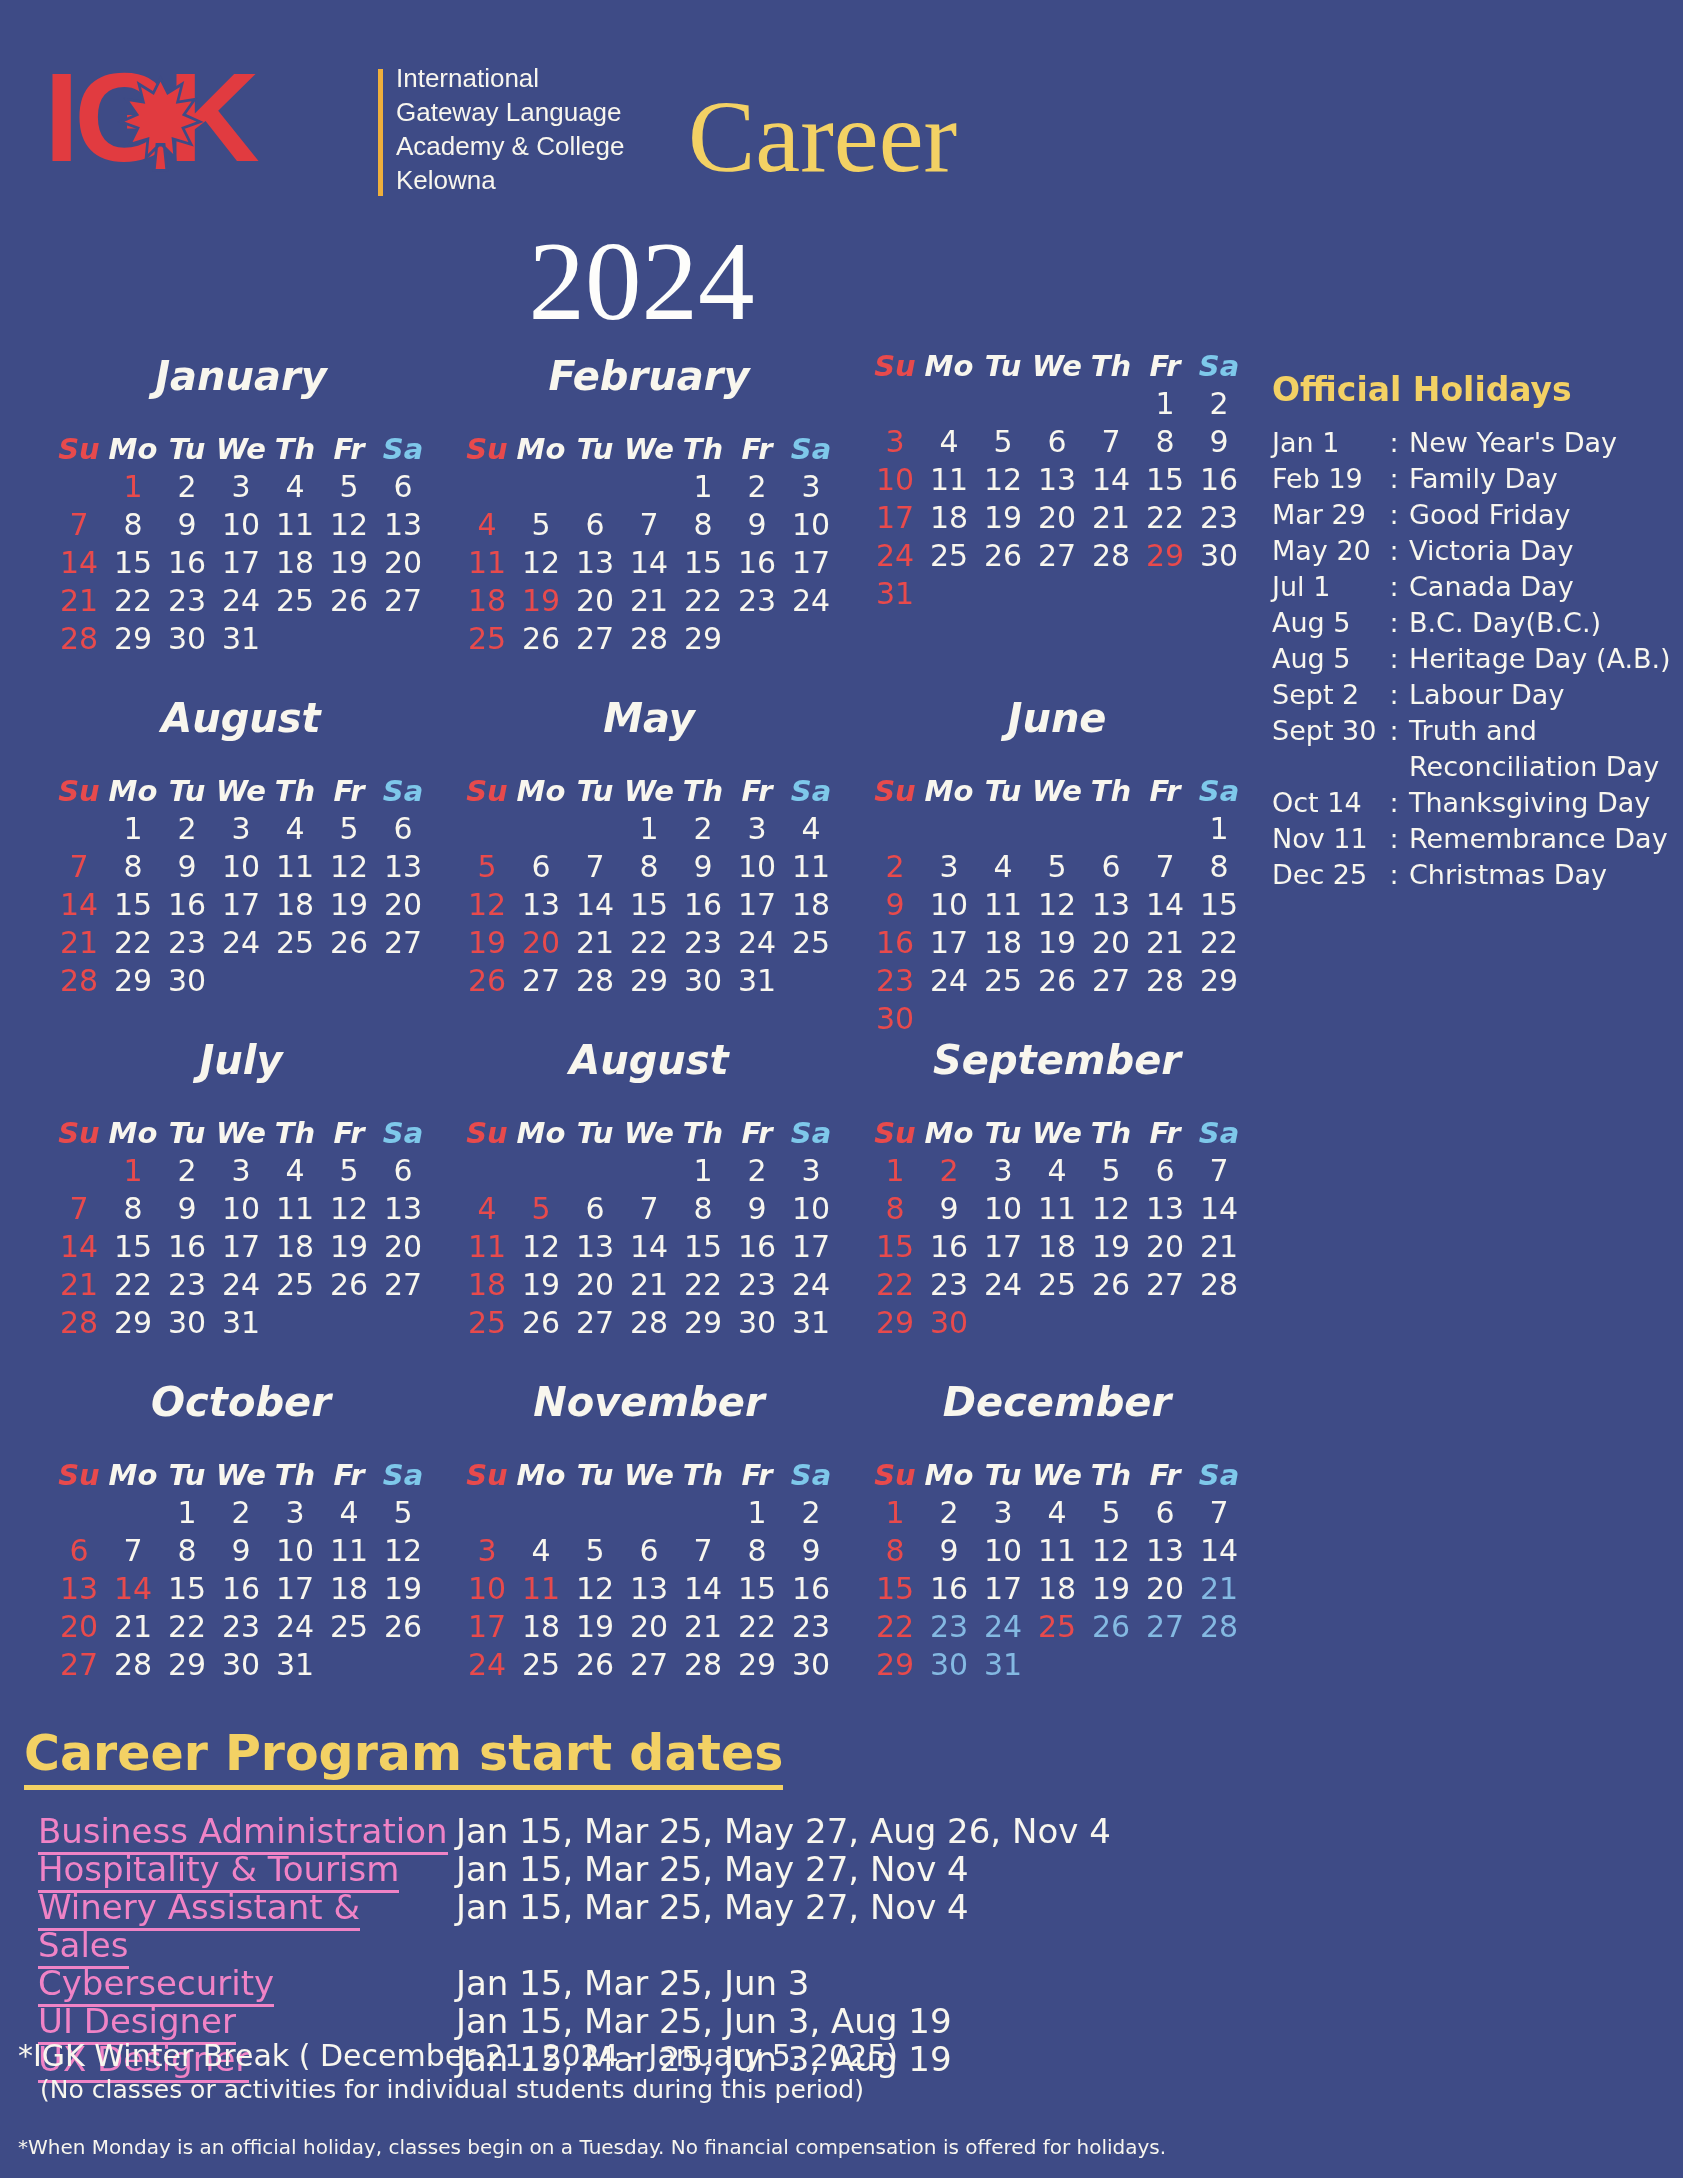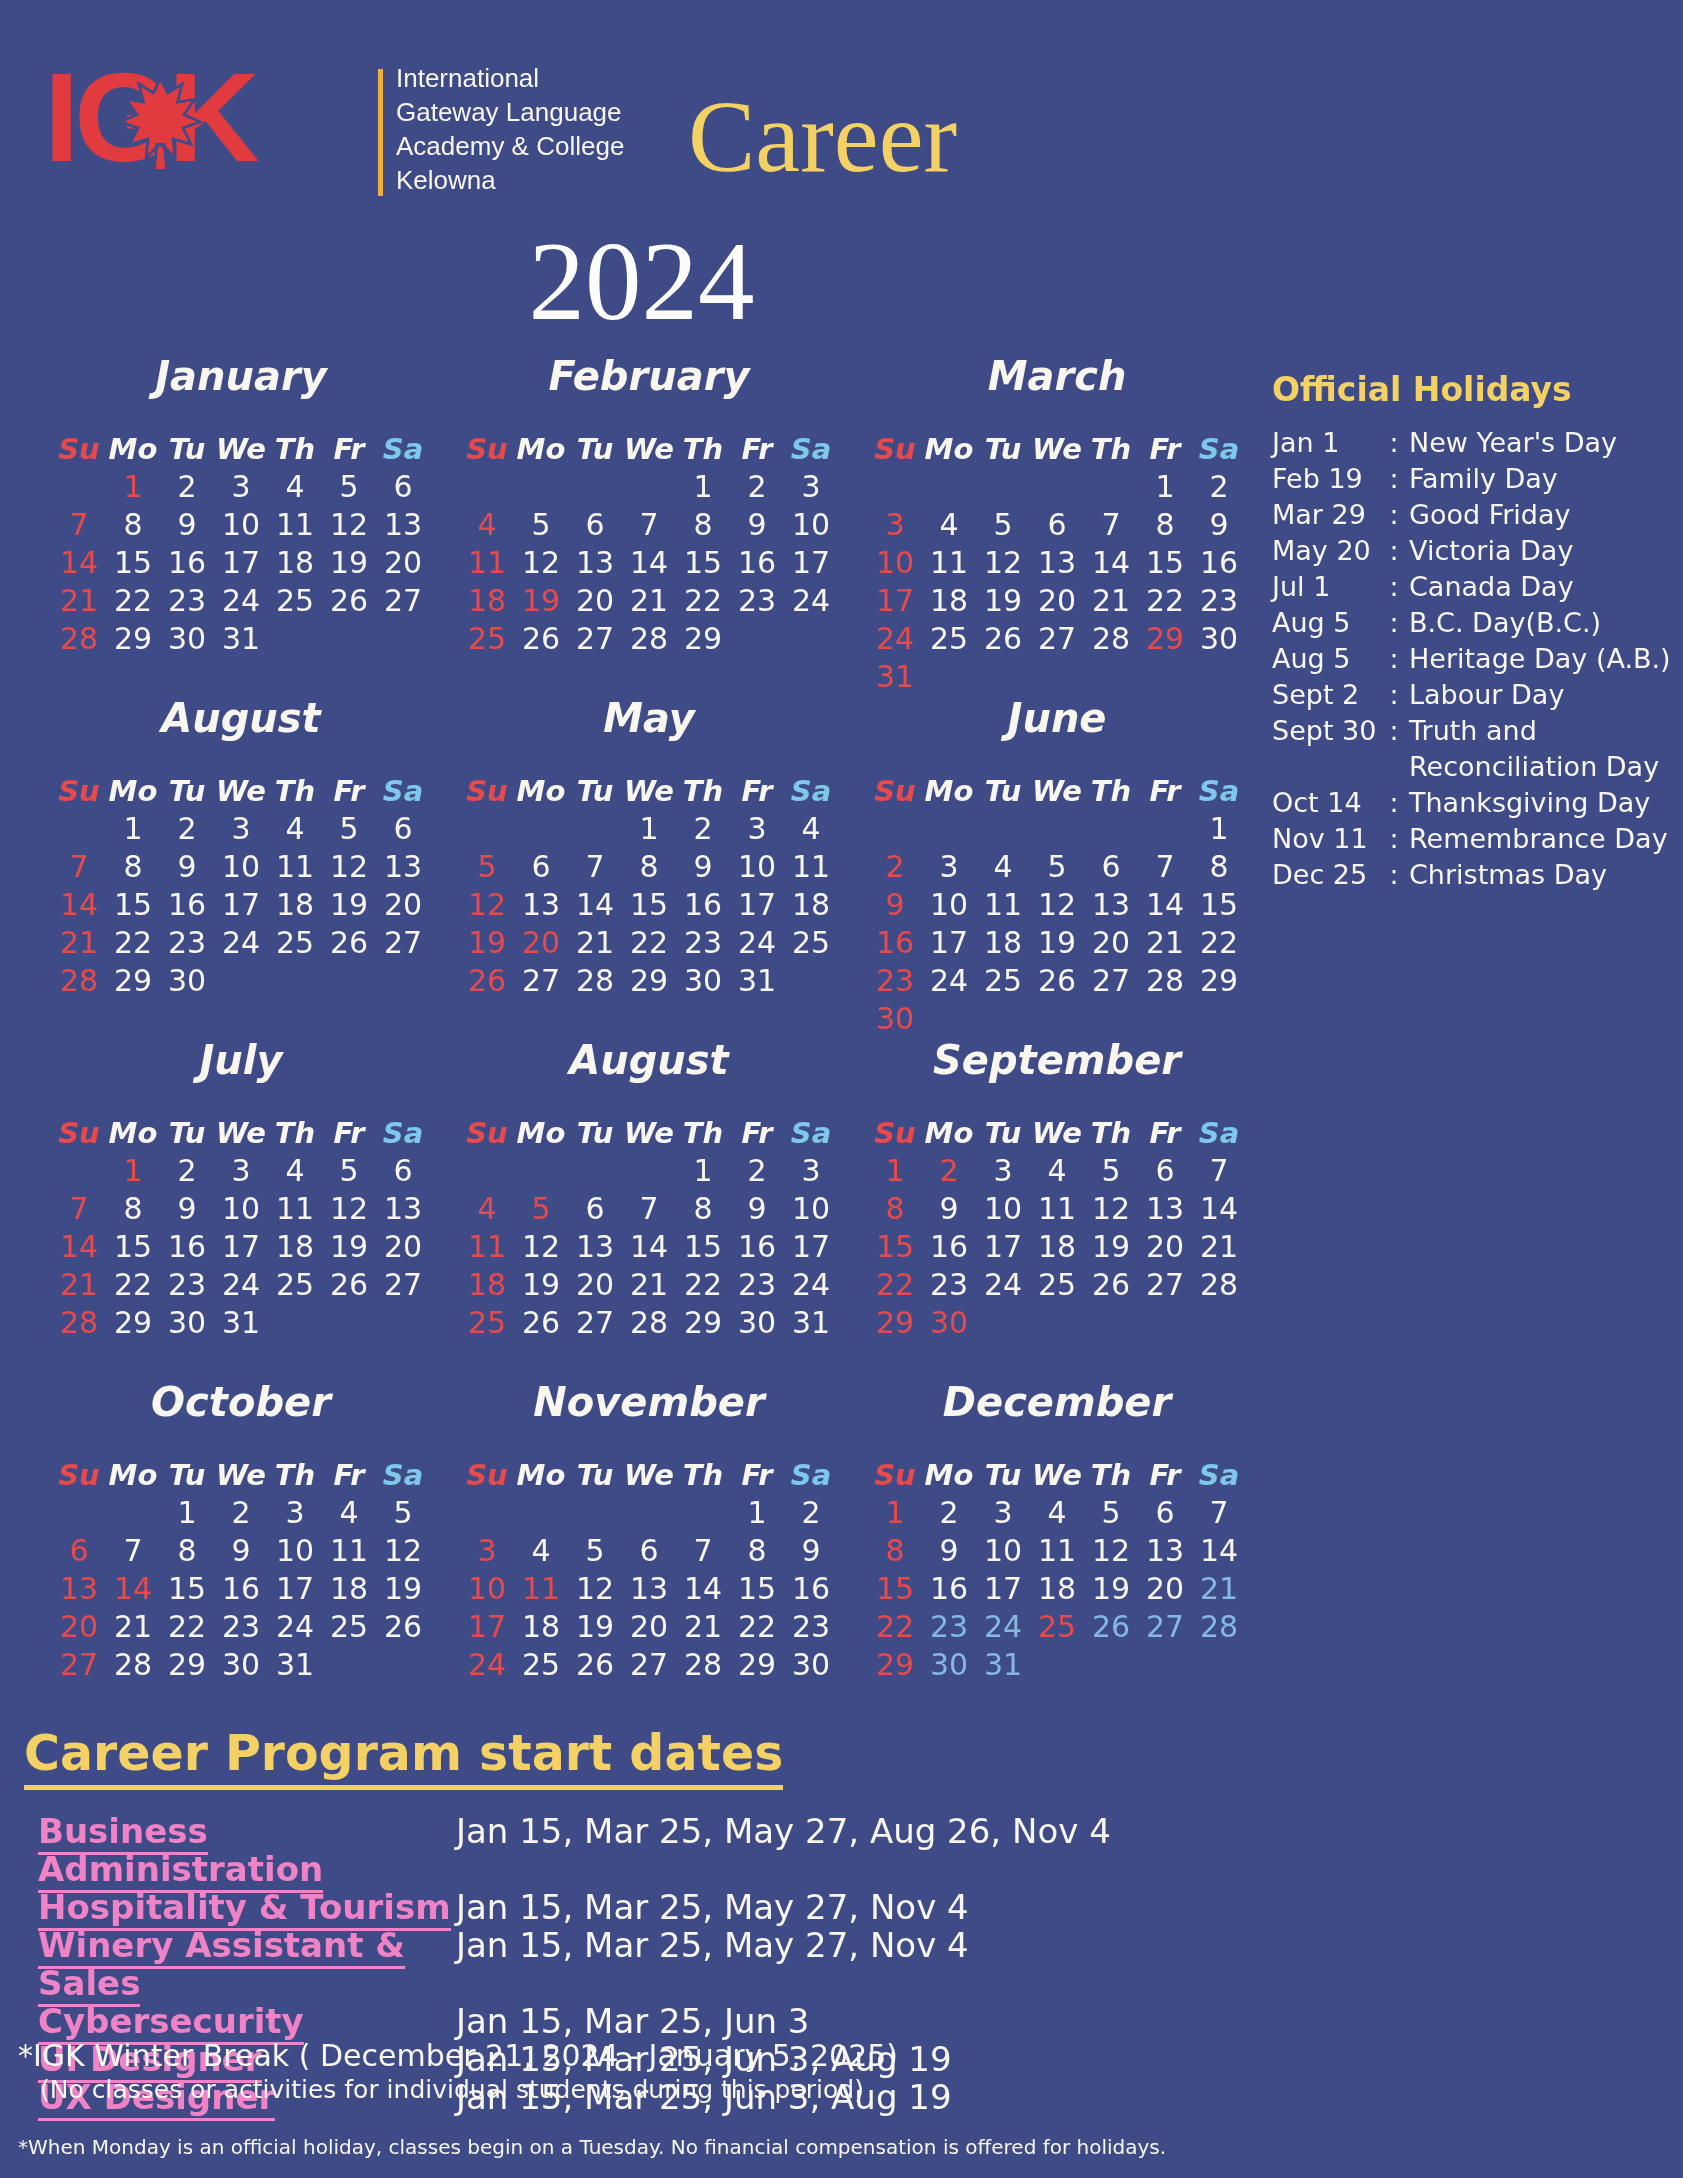--- a/index.html
+++ b/index.html
@@ -46,21 +46,21 @@
   .holiday-item{display:flex;color:var(--white);font-size:27px;line-height:36px;}
   .h-date{width:107px;flex:none;}
   .h-colon{width:30px;flex:none;text-align:center;}
   .h-name{flex:1;}
   
   .career{position:absolute;left:20px;top:1725px;}
   .career-title{display:inline-block;font-size:49px;font-weight:bold;color:var(--yellow);
     border-bottom:5px solid var(--yellow);padding-bottom:3px;margin:0 16px 22px 4px;}
   .program-row{display:flex;font-size:34px;line-height:38px;margin-bottom:0;}
   .p-name-cell{width:436px;flex:none;padding-left:18px;}
-  .p-name{color:var(--pink);font-weight:bold;border-bottom:3px solid var(--pink);padding-bottom:1px;}
+  .p-name{color:var(--pink);font-weight:normal;border-bottom:3px solid var(--pink);padding-bottom:1px;}
   .p-dates{color:var(--white);}
   
   .footnotes{position:absolute;left:18px;top:2039px;color:var(--white);}
   .fn1{font-size:30px;line-height:34px;}
   .fn2{font-size:25px;line-height:33px;margin-left:22px;}
   .fn3{font-size:20px;line-height:33px;margin-top:25px;}
 </style>
 </head>
 <body>
 
@@ -164,21 +164,20 @@
         <div class="dcell">23</div>
         <div class="dcell">24</div>
         <div class="dcell red">25</div>
         <div class="dcell">26</div>
         <div class="dcell">27</div>
         <div class="dcell">28</div>
         <div class="dcell">29</div>
       </div>
     </div>
     <div class="month">
-      <div class="month-title">March</div>
       <div class="dates-grid">
         <div class="dcell dow sun">Su</div>
         <div class="dcell dow">Mo</div>
         <div class="dcell dow">Tu</div>
         <div class="dcell dow">We</div>
         <div class="dcell dow">Th</div>
         <div class="dcell dow">Fr</div>
         <div class="dcell dow sat">Sa</div>
         <div class="dcell"></div>
         <div class="dcell"></div>

